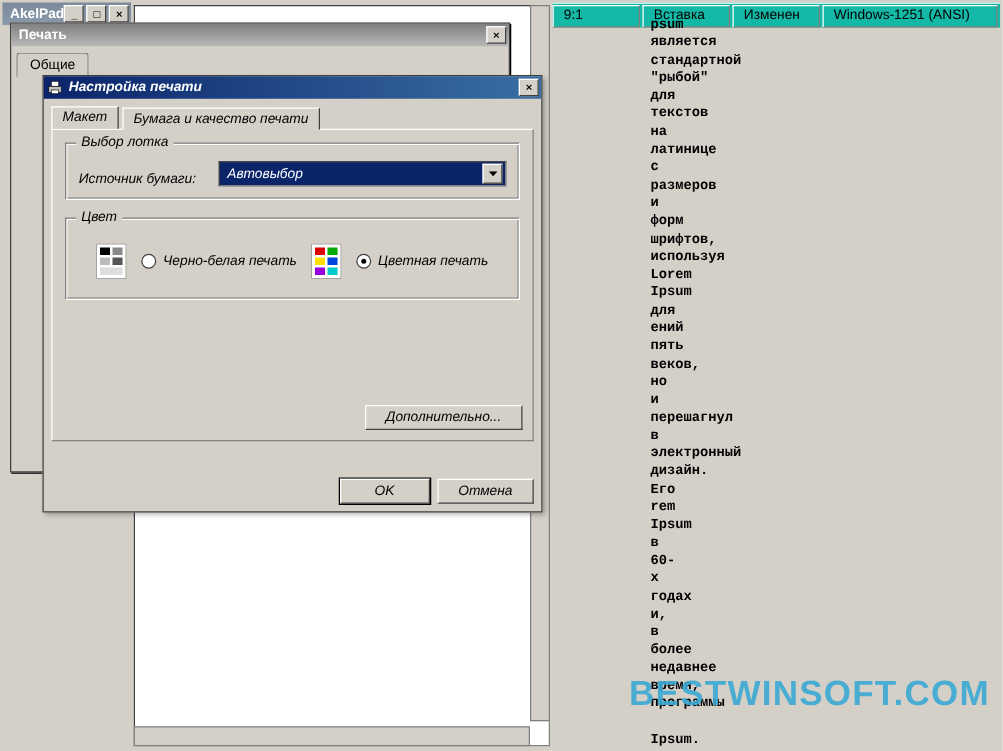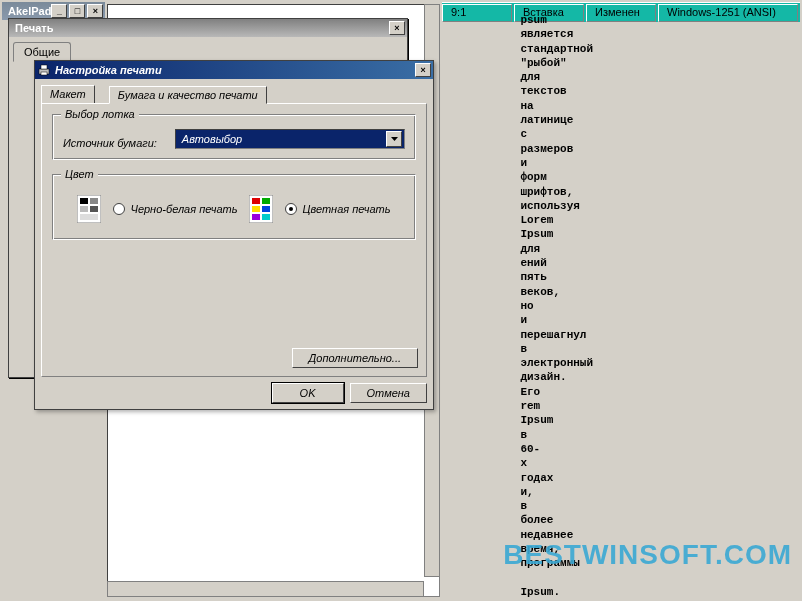--- a/index.html
+++ b/index.html
@@ -30,38 +30,38 @@
 .tab { padding: 3px 10px; background: #d4d0c8; border: 1px solid #808080; border-bottom: none; border-top-left-radius: 3px; border-top-right-radius: 3px; margin-right: 2px; }
 .tab.active { background: #d4d0c8; border-bottom: 1px solid #d4d0c8; position: relative; top: 1px; }
 
 
 .setup-dialog { position: absolute; top: 60px; left: 34px; width: 400px; height: 350px; background: #d4d0c8; border: 1px solid #404040; box-shadow: 2px 2px 4px rgba(0,0,0,0.3); display: flex; flex-direction: column; font-style: italic; }
 .setup-titlebar { height: 18px; background: linear-gradient(to right, #0a246a, #3a6ea5); display: flex; align-items: center; padding: 0 2px; color: #fff; font-weight: bold; }
 .setup-titlebar svg { margin-right: 4px; }
 .setup-body { flex: 1; padding: 6px; display: flex; flex-direction: column; }
 .tab-panel { flex: 1; border: 1px solid #808080; border-top-color: #fff; border-left-color: #fff; background: #d4d0c8; padding: 10px; position: relative; }
 .tab-row2 { display: flex; position: relative; z-index: 1; }
-.tab2 { padding: 2px 8px; background: #d4d0c8; border: 1px solid #fff; border-right-color: #404040; border-bottom: none; margin-right: 14px; font-size: 11px; cursor: pointer; }
+.tab2 { padding: 2px 8px; background: #d4d0c8; border: 1px solid #fff; border-right-color: #404040; border-bottom: none; margin-right: 3px; font-size: 11px; cursor: pointer; }
 .tab2.active { border-bottom: 1px solid #d4d0c8; position: relative; top: 1px; z-index: 2; }
 
 .groupbox { border: 1px solid #808080; border-top-color: #808080; border-left-color: #808080; border-right-color: #fff; border-bottom-color: #fff; box-shadow: inset 1px 1px 0 #fff, inset -1px -1px 0 #808080; padding: 14px 10px 10px; margin-bottom: 14px; position: relative; }
 .groupbox-title { position: absolute; top: -7px; left: 8px; background: #d4d0c8; padding: 0 4px; }
 
 .field-row { display: flex; align-items: flex-end; gap: 18px; }
 .combo { flex: 1; height: 20px; background: #0a246a; border: 1px solid #808080; border-top-color: #404040; border-left-color: #404040; display: flex; align-items: center; color: #fff; padding: 0 2px; position: relative; }
 .combo-text { flex: 1; padding-left: 4px; background: #0a246a; color: #fff; }
 .combo-btn { width: 16px; height: 16px; background: #d4d0c8; border: 1px solid #fff; border-right-color: #404040; border-bottom-color: #404040; display: flex; align-items: center; justify-content: center; }
 
 .color-row { display: flex; align-items: center; gap: 12px; justify-content: center; padding: 6px 0; }
 .radio-group { display: flex; align-items: center; gap: 5px; }
 .radio { width: 12px; height: 12px; border-radius: 50%; border: 1px solid #404040; background: #fff; display: flex; align-items: center; justify-content: center; }
 .radio.checked::after { content: ""; width: 4px; height: 4px; border-radius: 50%; background: #000; }
 
 .btn-row { display: flex; justify-content: flex-end; gap: 6px; padding: 6px 0 0; }
-.btn { padding: 3px 16px; background: #d4d0c8; border: 1px solid #fff; border-right-color: #404040; border-bottom-color: #404040; cursor: pointer; min-width: 72px; text-align: center; }
+.btn { padding: 3px 16px; background: #d4d0c8; border: 1px solid #fff; border-right-color: #404040; border-bottom-color: #404040; cursor: pointer; min-width: 72px; text-align: center; margin-top: 24px; }
 .btn.default { box-shadow: 0 0 0 1px #000; }
 
 .watermark { position: absolute; right: 10px; bottom: 30px; color: #3ba9d4; font-size: 28px; font-weight: bold; font-family: Arial; opacity: 0.9; letter-spacing: 1px; }
 </style>
 </head>
 <body>
 
 <div class="app-window">
   <div class="app-titlebar">
     <span class="caption">AkelPad</span>

